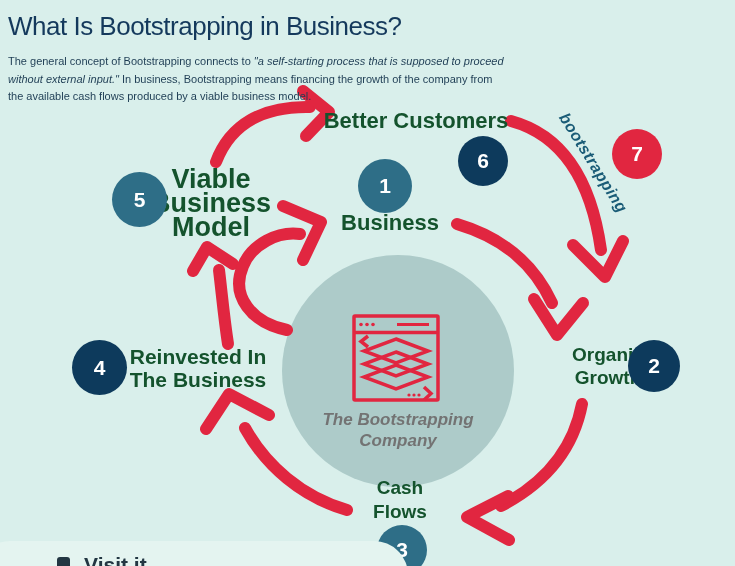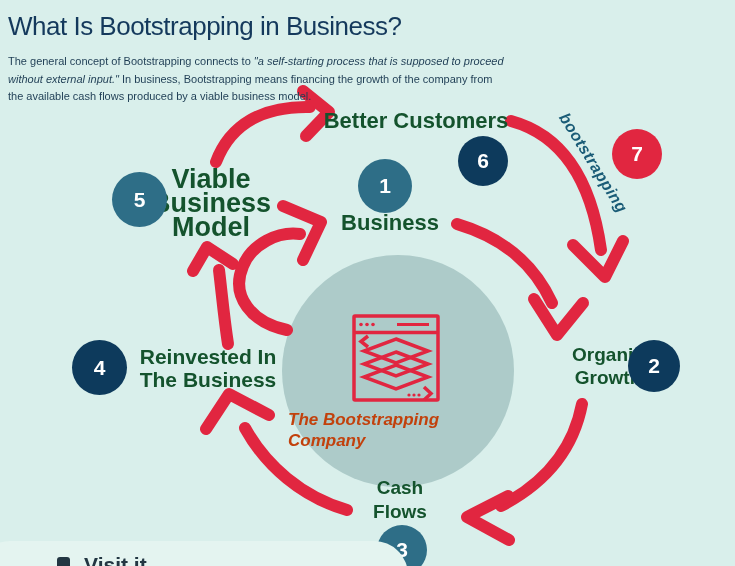--- a/index.html
+++ b/index.html
@@ -37,22 +37,22 @@
   .teal{background:#2e6e87;}
   .navy{background:#0d3a5c;}
   .red{background:#e12640;}
   .cycle-label{
     left:508px;top:154px;width:170px;z-index:3;text-align:center;
     transform:rotate(58deg);
     font-weight:700;font-style:italic;font-size:16px;letter-spacing:0.5px;
     color:#1a5c77;
   }
   .center-label{
-    left:288px;top:409px;width:220px;z-index:3;text-align:left;white-space:pre-line;
-    font-weight:700;font-style:italic;font-size:17px;line-height:21px;color:#c2410c;
+    left:288px;top:409px;width:220px;z-index:3;text-align:center;white-space:pre-line;
+    font-weight:700;font-style:italic;font-size:17px;line-height:21px;color:#737373;
   }
   .center-icon{left:351px;top:313px;z-index:3;}
   
   .footer-box{
     left:-24px;top:541px;width:432px;height:70px;border-radius:34px;
     background:#e4f4f0;z-index:4;
   }
   .footer-bullet{
     left:57px;top:557px;width:13px;height:13px;border-radius:3px;
     background:#223642;z-index:5;
@@ -101,21 +101,21 @@
   </g>
 </svg>
 
 <div class="abs node-label" style="left:316px;top:108px;width:200px;font-size:22px;">Better Customers</div>
 <div class="abs node-label" style="left:290px;top:210px;width:200px;font-size:22px;">Business</div>
 <div class="abs node-label" style="left:131px;top:167px;width:160px;font-size:27px;line-height:24px;">Viable
 Business
 Model</div>
 <div class="abs node-label" style="left:528px;top:343px;width:160px;font-size:19px;line-height:23px;">Organic
 Growth</div>
-<div class="abs node-label" style="left:108px;top:345px;width:200px;font-size:21px;line-height:23px;">Reinvested In
+<div class="abs node-label" style="left:98px;top:345px;width:200px;font-size:21px;line-height:23px;">Reinvested In
 The Business</div>
 <div class="abs node-label" style="left:330px;top:476px;width:140px;font-size:19px;line-height:24px;">Cash
 Flows</div>
 
 <div class="abs cycle-label">bootstrapping</div>
 
 <div class="abs num-circle teal" style="left:358px;top:159px;width:54px;height:54px;">
     <span>1</span>
   </div>
 <div class="abs num-circle navy" style="left:628px;top:340px;width:52px;height:52px;">

